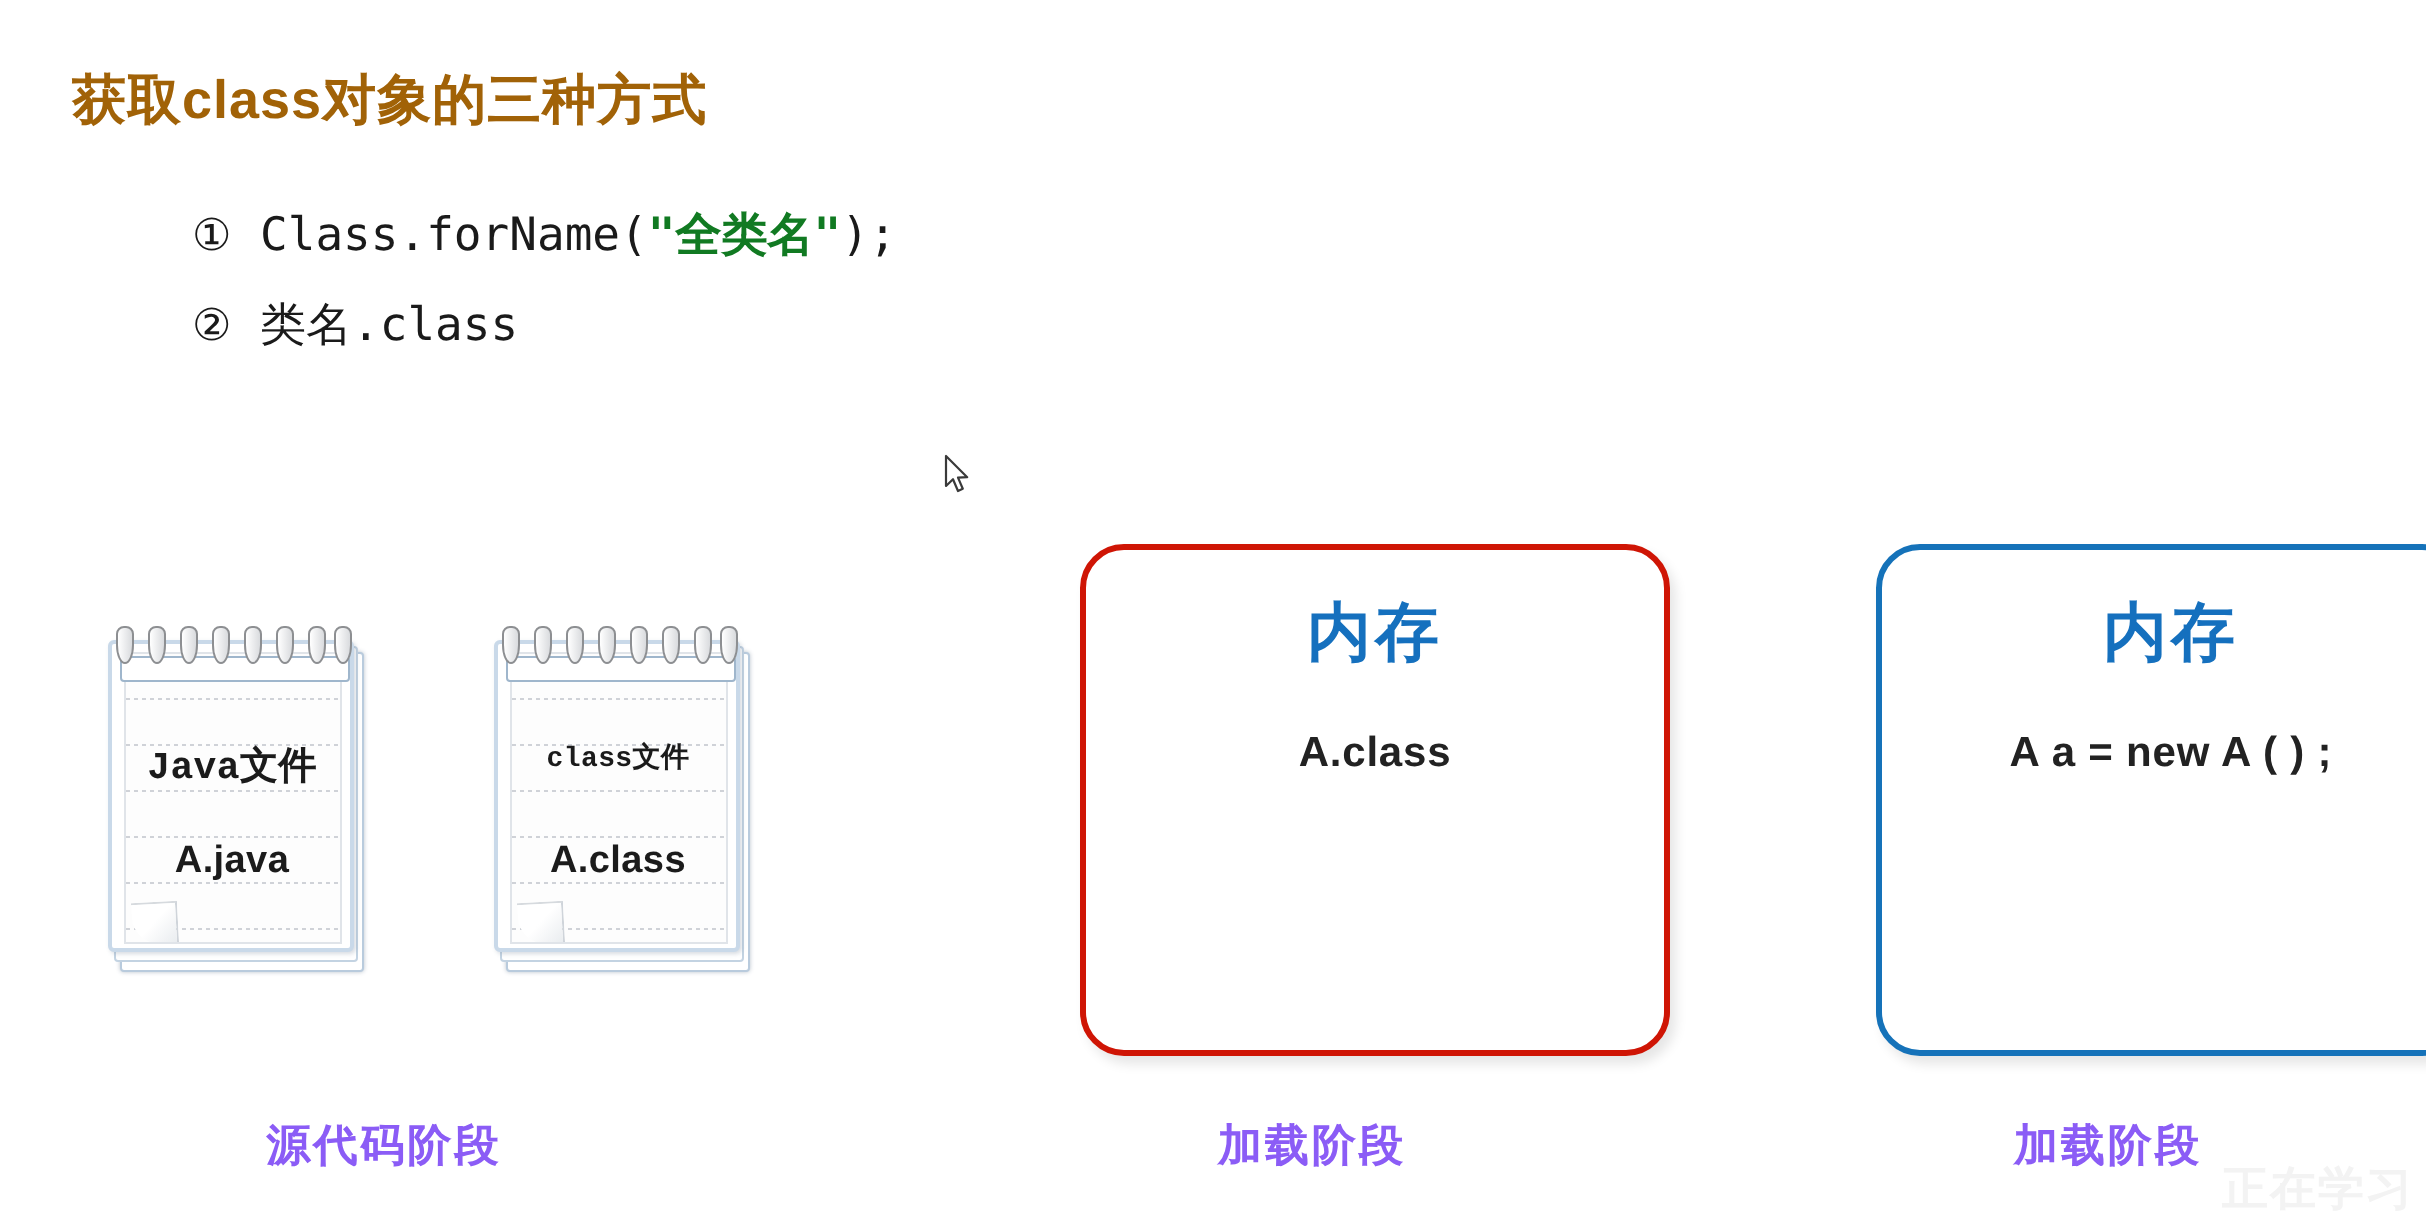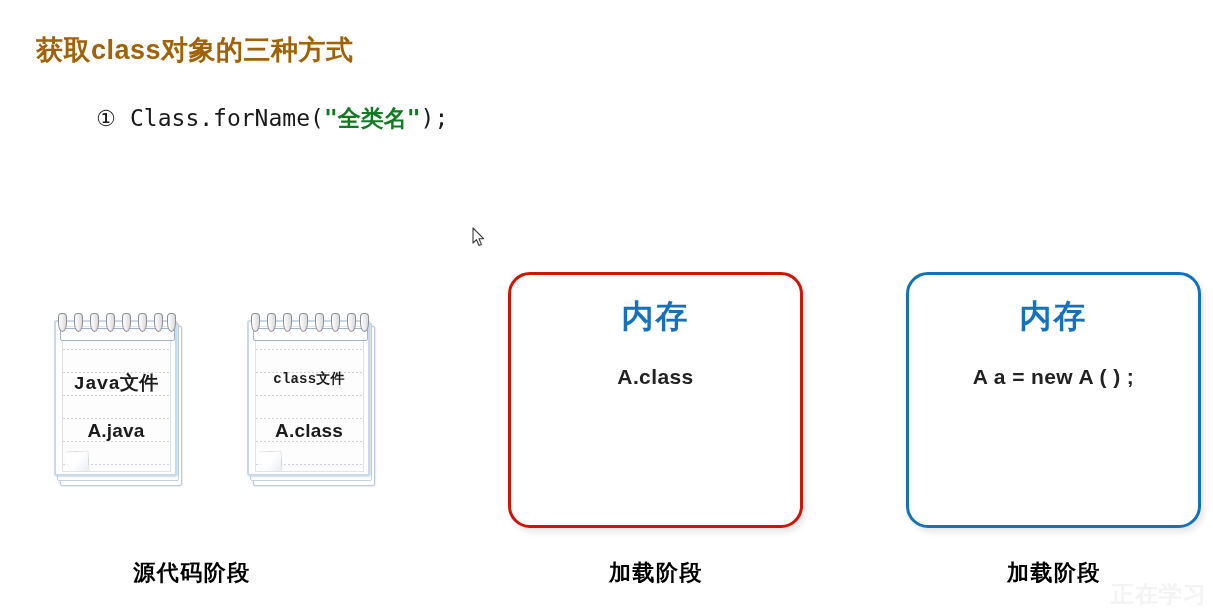--- a/index.html
+++ b/index.html
@@ -178,20 +178,21 @@
 
   
   .membox {
     position: absolute;
     width: 295px;
     height: 256px;
     background: #ffffff;
     border-radius: 22px;
     box-sizing: border-box;
     box-shadow: 3px 4px 6px rgba(0,0,0,.10);
+    margin-left: 32px;
   }
   .membox.red  { border: 3px solid #cf1505; }
   .membox.blue { border: 3px solid #1572b9; }
   .mem-title {
     position: absolute;
     left: 0;
     top: 20px;
     width: 100%;
     text-align: center;
     font-family: "Liberation Sans", sans-serif;
@@ -217,21 +218,21 @@
 
   
   .caption {
     position: absolute;
     top: 558px;
     text-align: center;
     font-family: "Liberation Sans", sans-serif;
     font-weight: bold;
     font-size: 22px;
     letter-spacing: 1.5px;
-    color: #000000;
+    color: #8b5cf6;
     white-space: nowrap;
   }
 
   
   #watermark {
     position: absolute;
     right: 6px;
     bottom: 2px;
     font-family: "Liberation Sans", sans-serif;
     font-weight: bold;
@@ -254,20 +255,23 @@
 </head>
 <body>
 
 <div id="slide">
 
   <div id="title">获取class对象的三种方式</div>
 
   <div id="code-list">
     <span class="code-line">
       <span class="marker">①</span><span>Class.forName(</span><span class="kw-green">"全类名"</span><span>);</span>
+    </span>
+    <span class="code-line">
+      <span class="marker">②</span><span>类名.class</span><span class="kw-green"></span><span></span>
     </span>
   </div>
 
   <div class="notepad" style="left:52px; top:312px;">
     <div class="np-stackC"></div>
     <div class="np-stackB"></div>
     <div class="np-outer">
       <div class="np-sheet">
         <div class="np-rules"></div>
         <div class="np-curl"></div>

